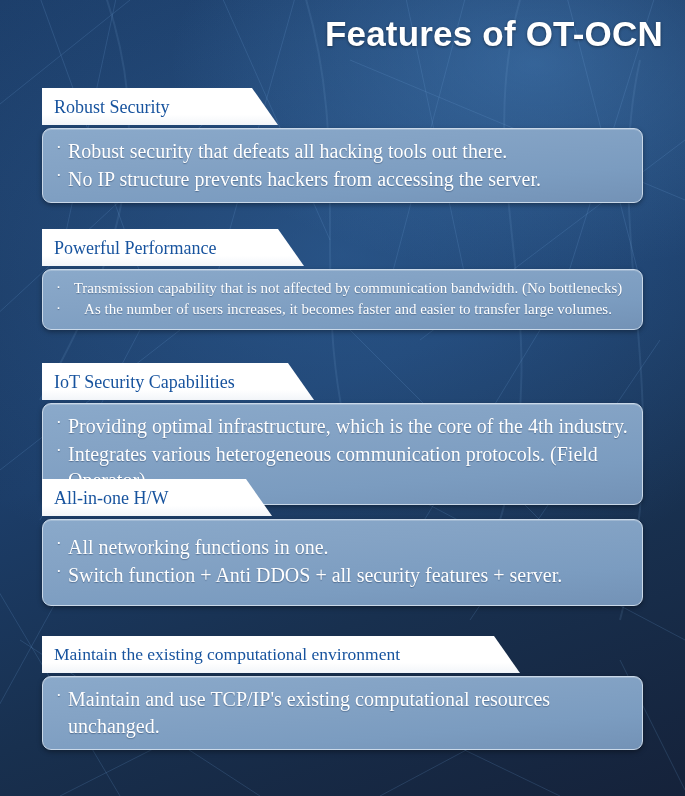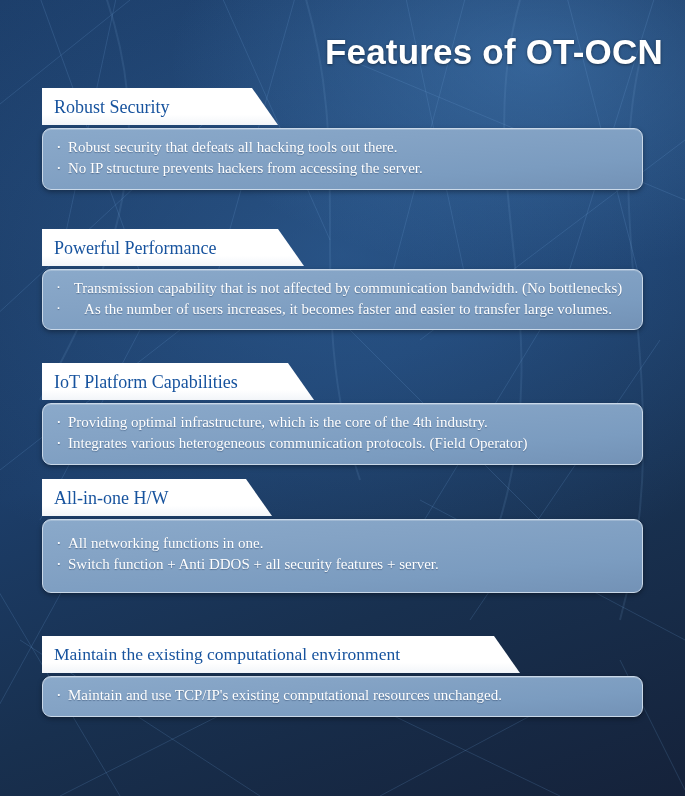--- a/index.html
+++ b/index.html
@@ -22,23 +22,23 @@
 
   
   #bg-lines {
     position:absolute; inset:0;
     pointer-events:none;
   }
 
   
   #title-bar {
     position:absolute;
-    left:0; right:22px; top:26px;
+    left:0; right:22px; top:14px;
     height:52px;
-    display:flex; align-items:center; justify-content:flex-end;
+    display:flex; justify-content:flex-end;
   }
   #title-text {
     font-family:"Liberation Sans", sans-serif;
     font-weight:bold;
     font-size:35px;
     color:#ffffff;
     letter-spacing:0.2px;
     text-shadow:0 1px 3px rgba(0,0,0,0.45);
     white-space:nowrap;
   }
@@ -79,21 +79,21 @@
     box-shadow:0 2px 5px rgba(0,0,0,0.35), inset 0 1px 0 rgba(255,255,255,0.22);
     padding:9px 14px 10px 12px;
   }
 
   .bullets { list-style:none; }
   .bullets li {
     position:relative;
     padding-left:13px;
     color:#ffffff;
     font-family:"Liberation Serif", serif;
-    font-size:15px;
+    font-size:20px;
     line-height:1.33;
     text-shadow:0 1px 1px rgba(30,55,90,0.45);
   }
   .bullets li + li { margin-top:1px; }
   .bullets li::before {
     content:"\00B7";
     position:absolute; left:1px; top:-1px;
     font-size:17px; color:#ffffff;
   }
   .body-box.dense .bullets li { font-size:15px; line-height:1.3;text-align:center; }
@@ -170,21 +170,21 @@
     <div class="body-box dense">
       <ul class="bullets">
         <li>Transmission capability that is not affected by communication bandwidth. (No bottlenecks)</li>
         <li>As the number of users increases, it becomes faster and easier to transfer large volumes.</li>
       </ul>
     </div>
   </div>
 
   <div class="feature" id="feature-2">
     <div class="banner" style="--bw:272px">
-      <span class="banner-label">IoT Platform Capabilities</span>
+      <span class="banner-label">IoT Security Capabilities</span>
     </div>
     <div class="body-box">
       <ul class="bullets">
         <li>Providing optimal infrastructure, which is the core of the 4th industry.</li>
         <li>Integrates various heterogeneous communication protocols. (Field Operator)</li>
       </ul>
     </div>
   </div>
 
   <div class="feature" id="feature-3">

